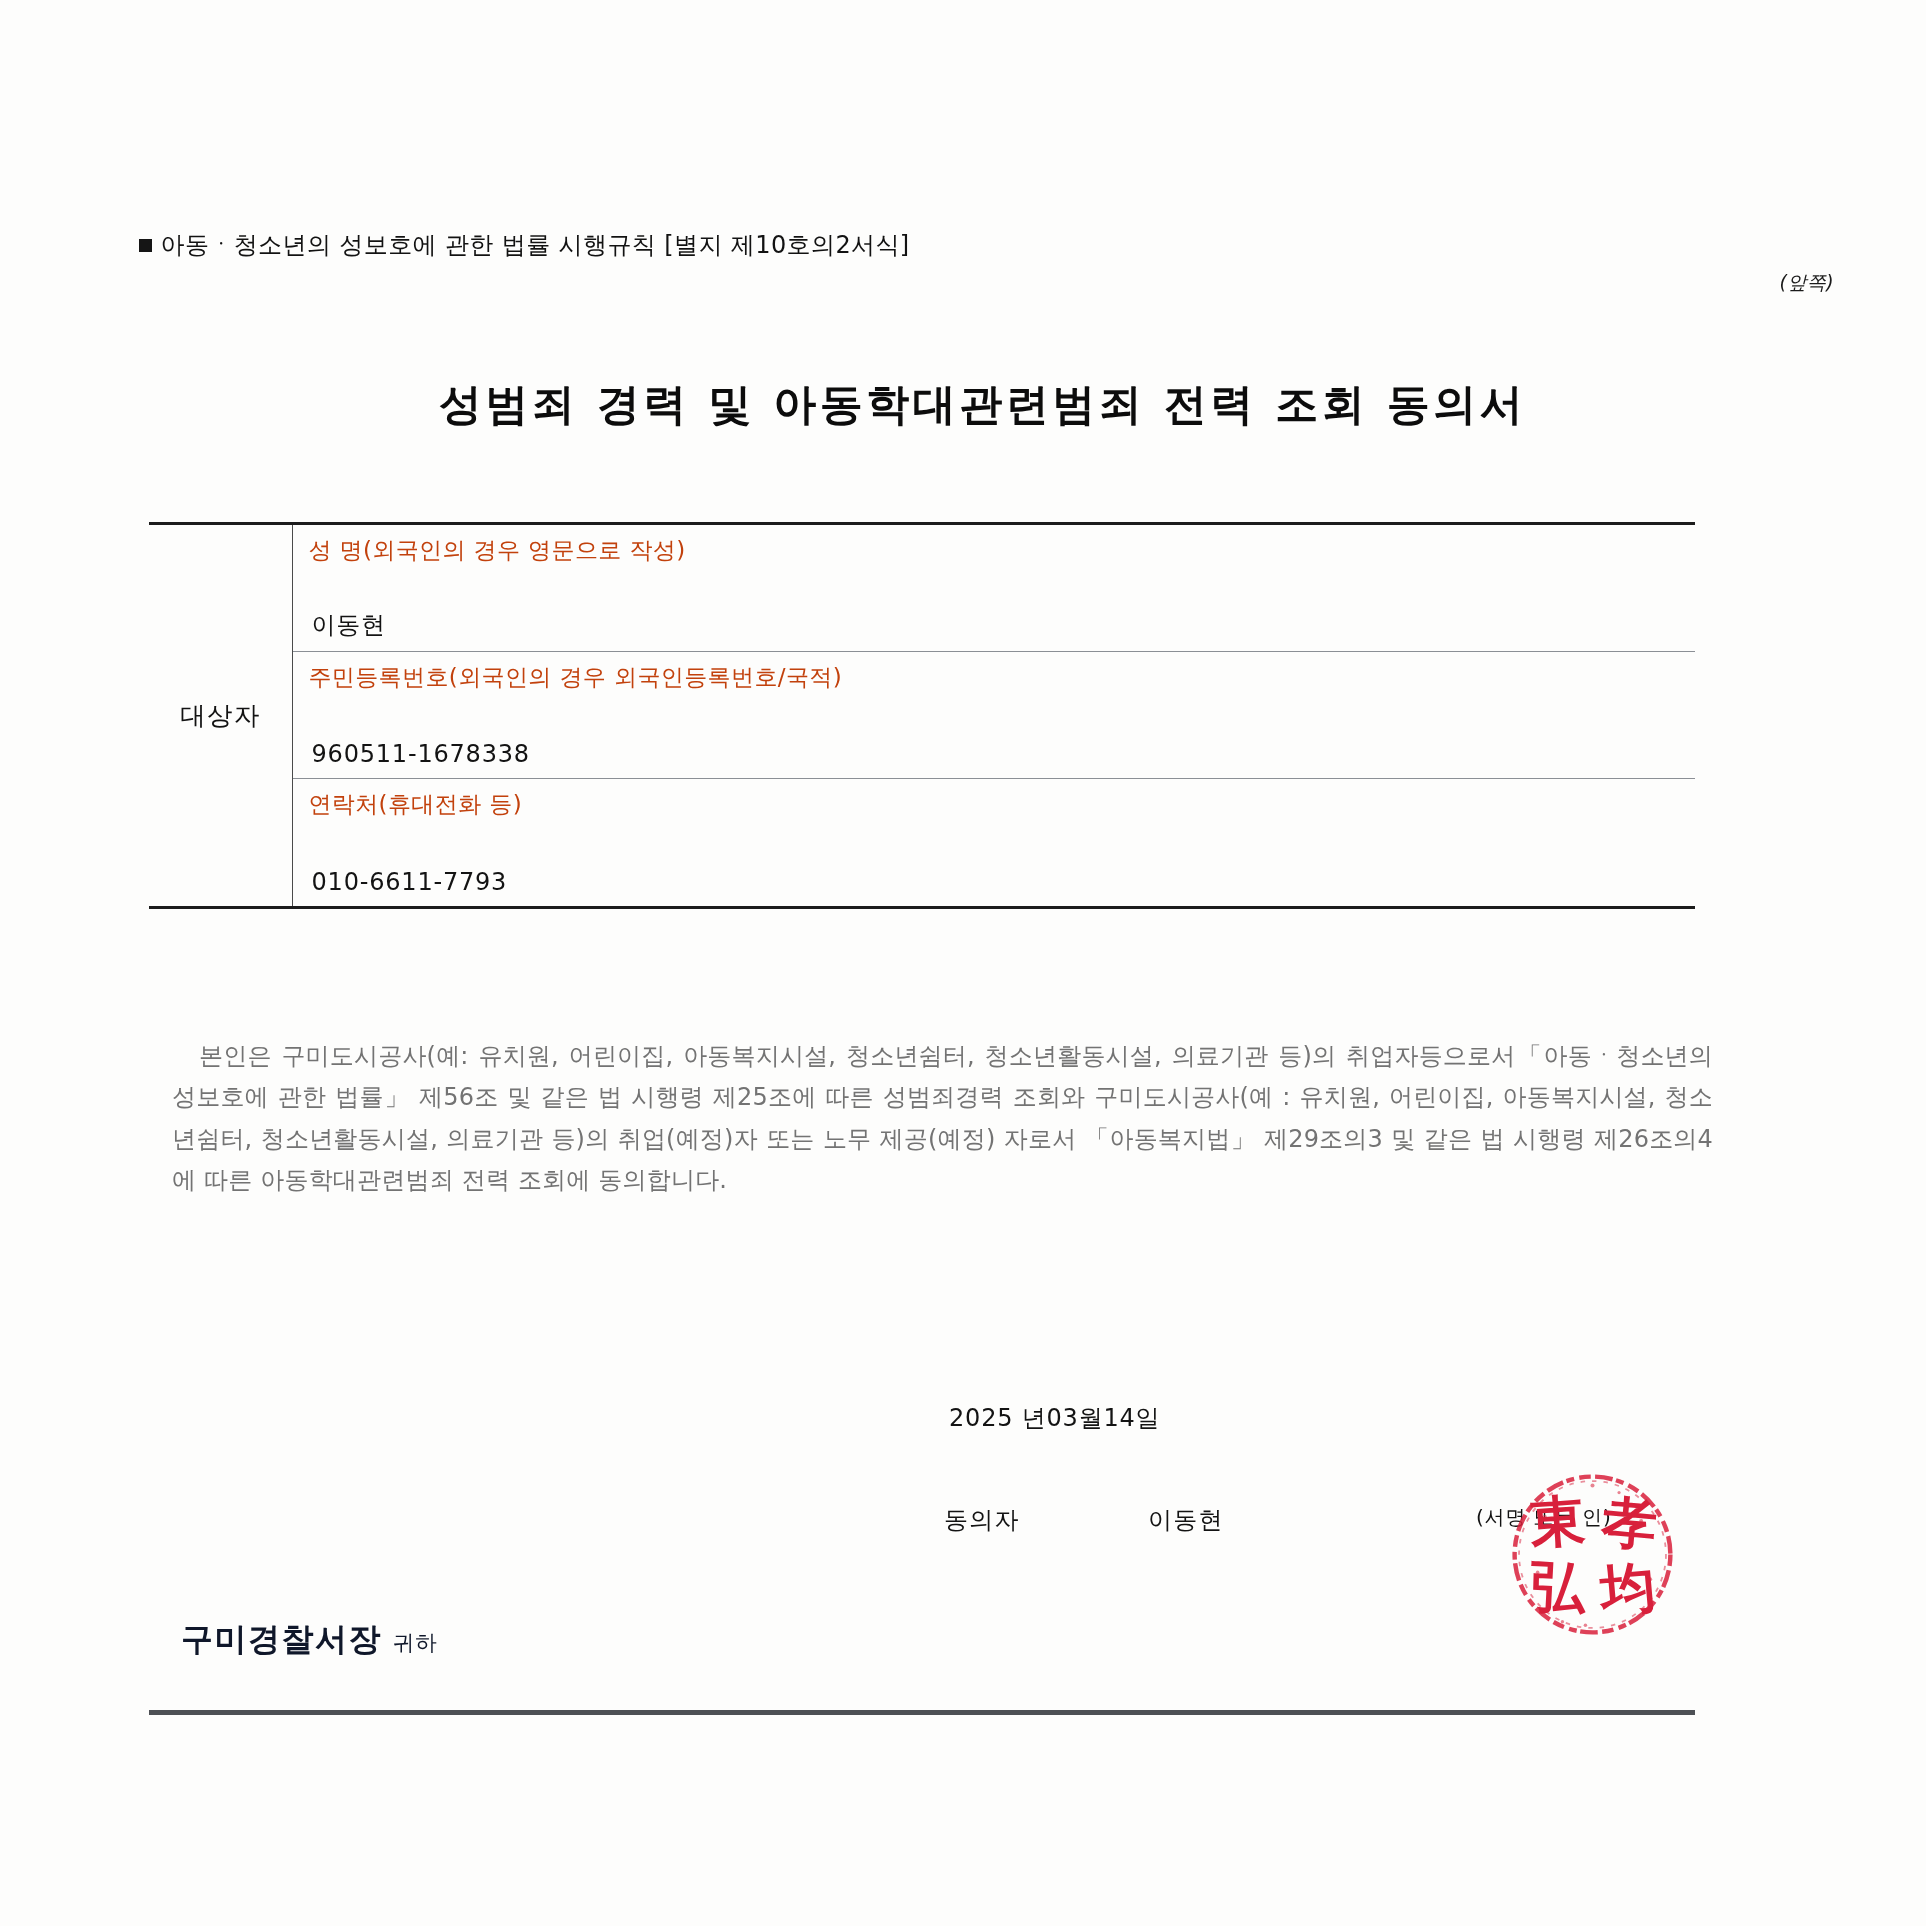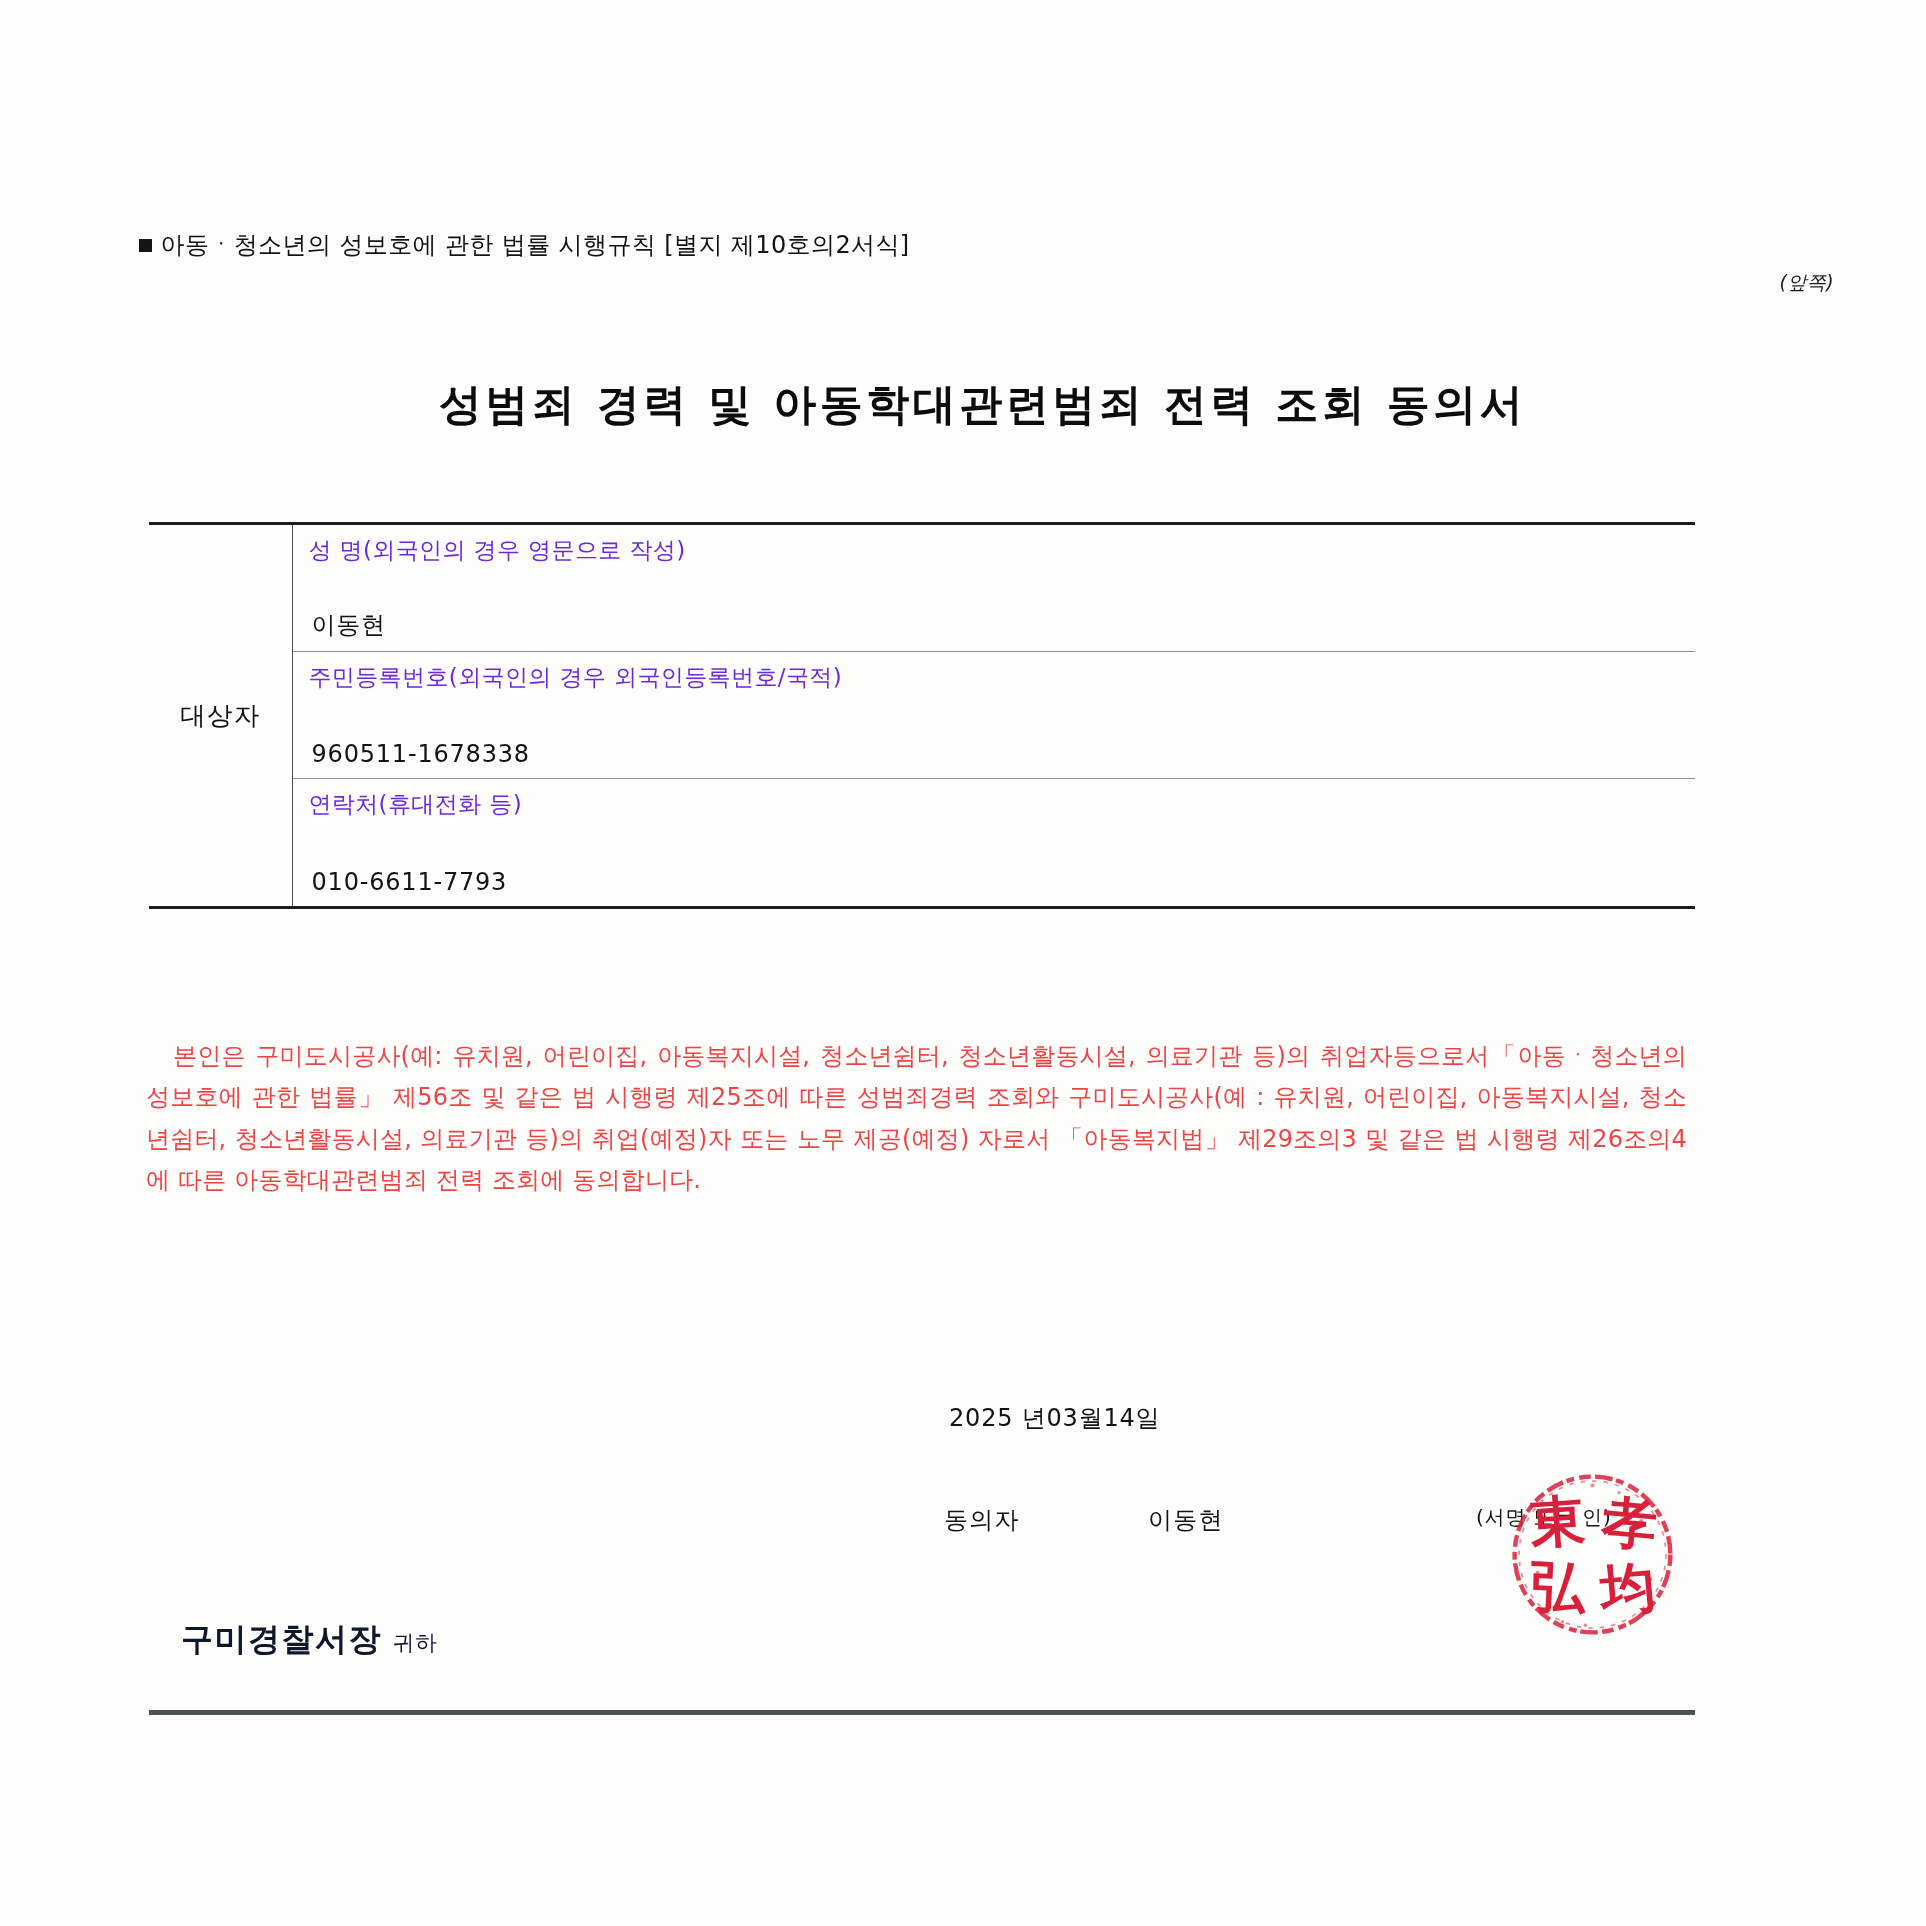--- a/index.html
+++ b/index.html
@@ -99,43 +99,43 @@
     box-sizing: border-box;
     position: relative;
   }
   .subject-row:last-child {
     border-bottom: none;
     height: 127px;
   }
   .field-label {
     font-size: 23px;
     letter-spacing: 0.4px;
-    color: #6d28d9;
+    color: #c2410c;
     white-space: nowrap;
   }
   .field-value {
     position: absolute;
     left: 18.5px;
     bottom: 10px;
     font-size: 24px;
     letter-spacing: 0.8px;
     color: #131313;
   }
 
   
   .statement {
     position: absolute;
-    left: 146px;
+    left: 172px;
     top: 1036px;
     width: 1541px;
     font-size: 24px;
     line-height: 1.72;
     letter-spacing: 0.2px;
     text-align: justify;
-    color: #ef4444;
+    color: #737373;
   }
   .statement p { margin: 0; text-indent: 27px; }
 
   
   .date-line {
     position: absolute;
     left: 949px;
     top: 1402px;
     width: 770px;
     font-size: 24px;

